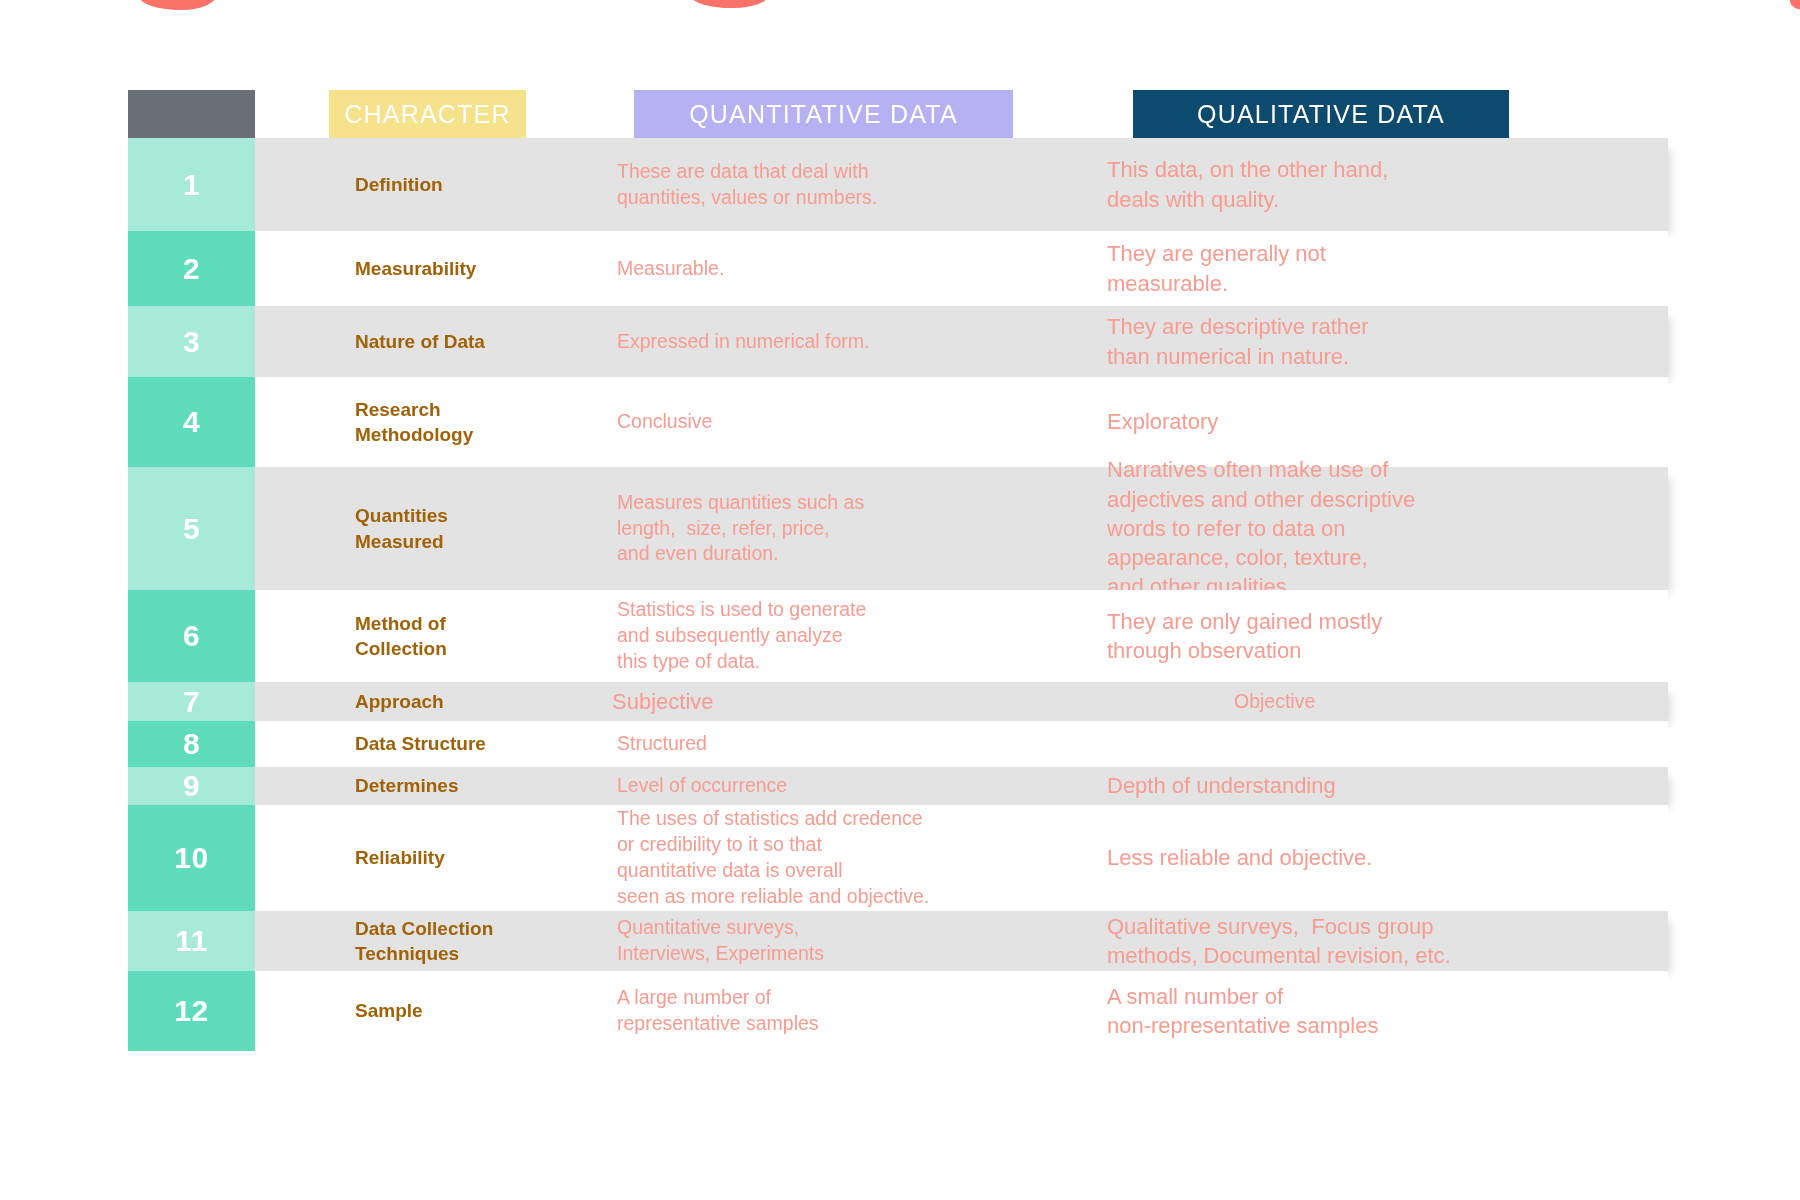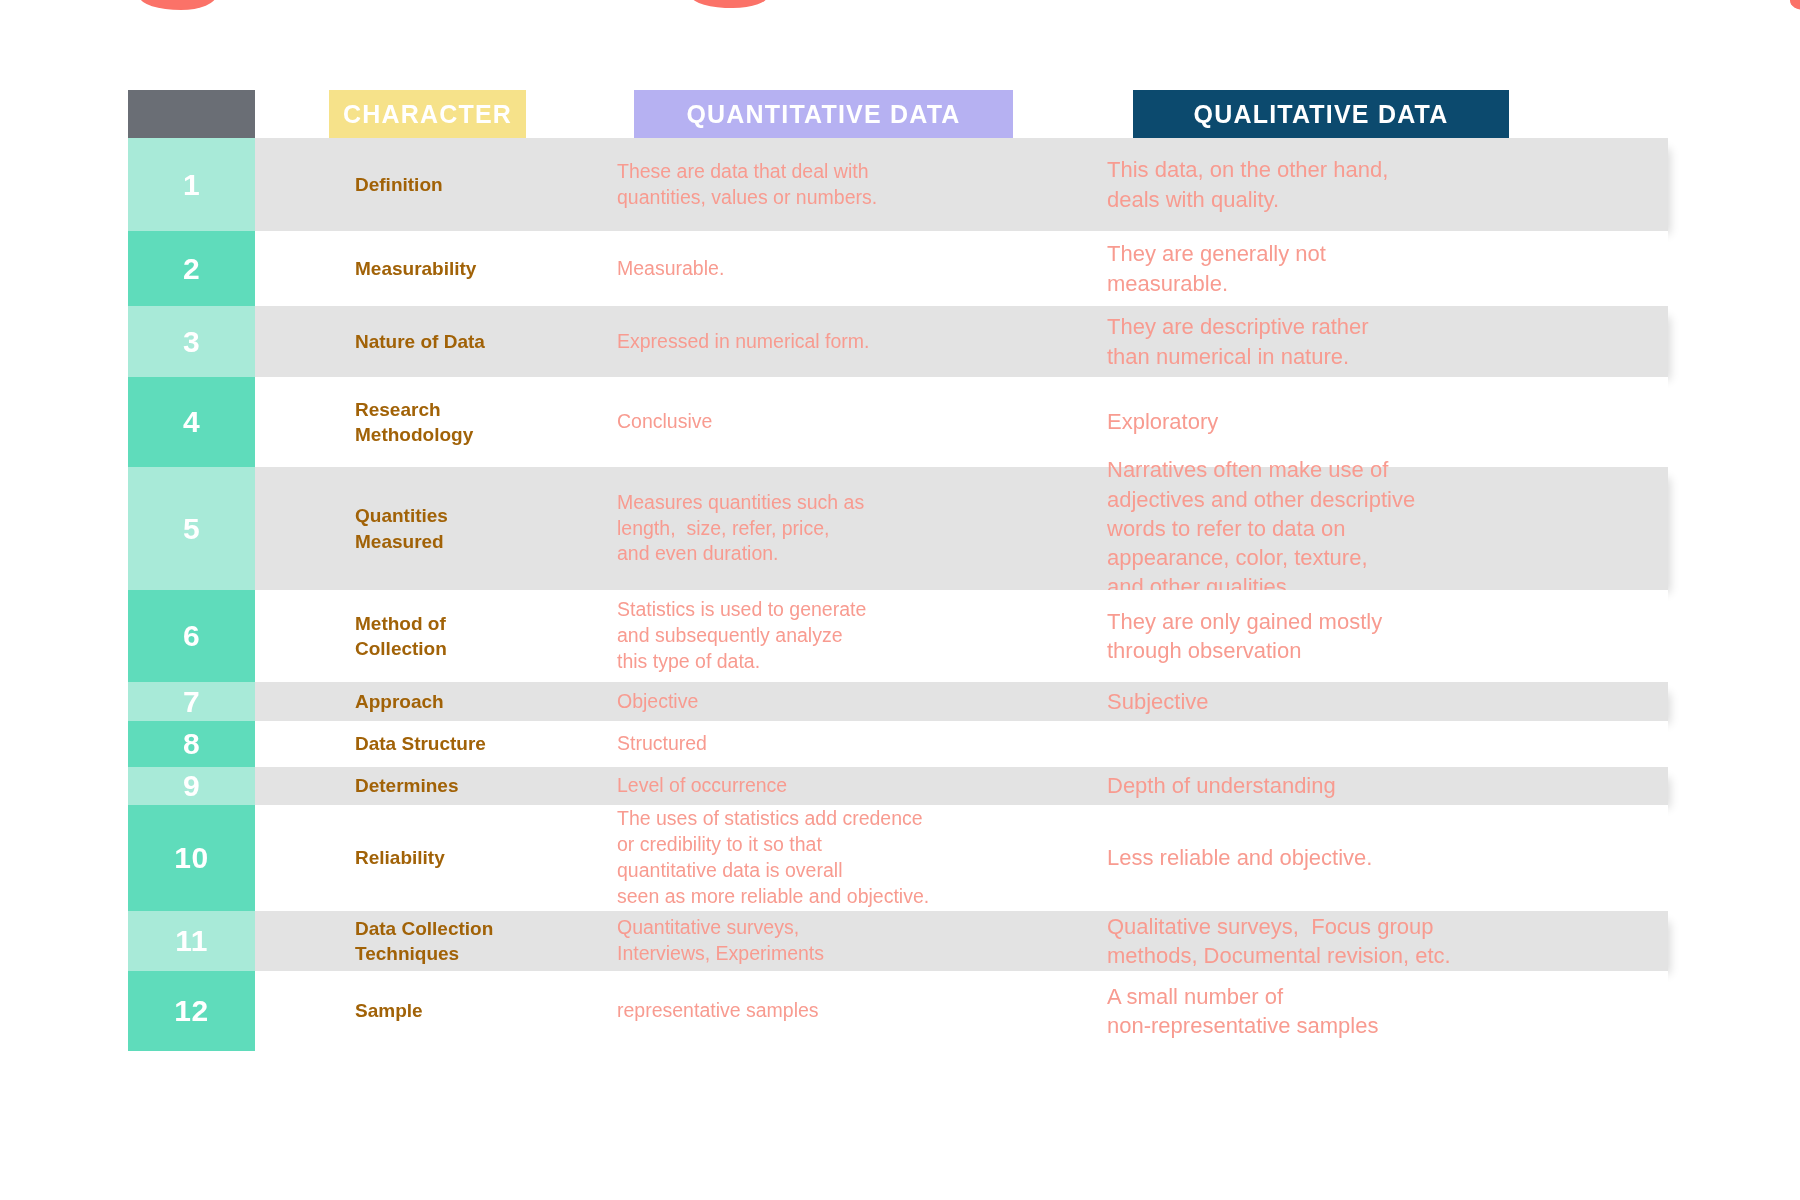--- a/index.html
+++ b/index.html
@@ -80,21 +80,21 @@
     display: flex;
     align-items: stretch;
     height: 100%;
   }
   .hdr-spacer { flex: 0 0 74px; }
   .hdr-pill {
     display: flex;
     align-items: center;
     justify-content: center;
     color: #ffffff;
-    font-weight: 700;
+    font-weight: 400;
     font-size: 25px;
     letter-spacing: 1.2px;
     height: 100%;
   }
   .hdr-character { flex: 0 0 197px; background: #f6e28a; }
   .hdr-gap-a     { flex: 0 0 108px; }
   .hdr-quant     { flex: 0 0 379px; background: #b6b1f2; }
   .hdr-gap-b     { flex: 0 0 120px; }
   .hdr-qual      { flex: 0 0 376px; background: #0c4a6e; }
   .hdr-tail      { flex: 1 1 auto; }
@@ -252,25 +252,25 @@
             <span class="ln">through observation</span>
           </div>
         </div>
       </div>
       <div class="row" style="height: 39px;">
         <div class="num-cell light">7</div>
         <div class="body-strip shade">
           <div class="cell c-char">
             <span class="ln">Approach</span>
           </div>
+          <div class="cell c-qual">
+            <span class="ln">Subjective</span>
+          </div>
           <div class="cell c-quant">
             <span class="ln">Objective</span>
-          </div>
-          <div class="cell c-qual">
-            <span class="ln">Subjective</span>
           </div>
         </div>
       </div>
       <div class="row" style="height: 46px;">
         <div class="num-cell dark">8</div>
         <div class="body-strip plain">
           <div class="cell c-char">
             <span class="ln">Data Structure</span>
           </div>
           <div class="cell c-quant">
@@ -326,20 +326,21 @@
           </div>
         </div>
       </div>
       <div class="row" style="height: 80px;">
         <div class="num-cell dark">12</div>
         <div class="body-strip plain">
           <div class="cell c-char">
             <span class="ln">Sample</span>
           </div>
           <div class="cell c-quant">
+            <span class="ln">A large number of</span>
             <span class="ln">representative samples</span>
           </div>
           <div class="cell c-qual">
             <span class="ln">A small number of</span>
             <span class="ln">non-representative samples</span>
           </div>
         </div>
       </div>
     </div>
 </div>

